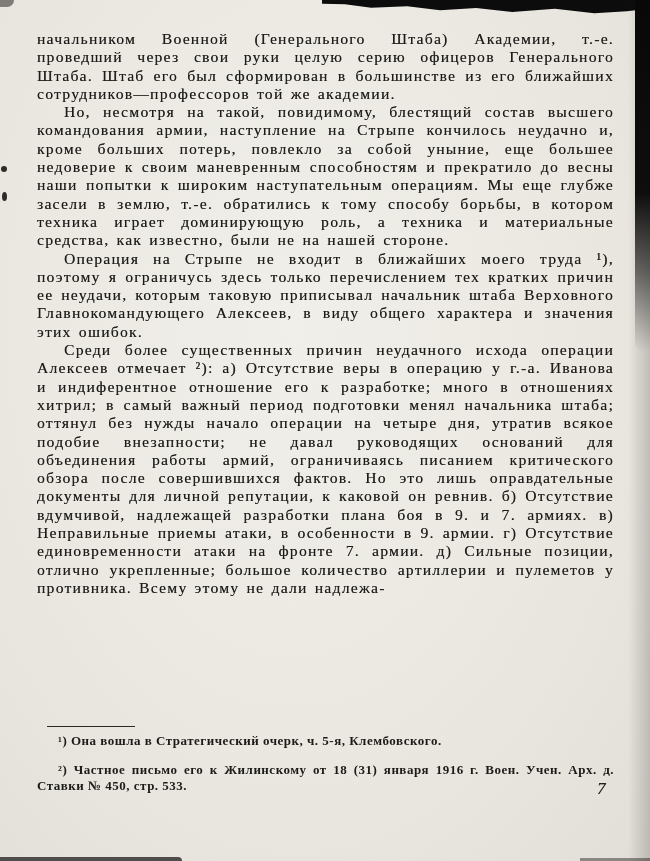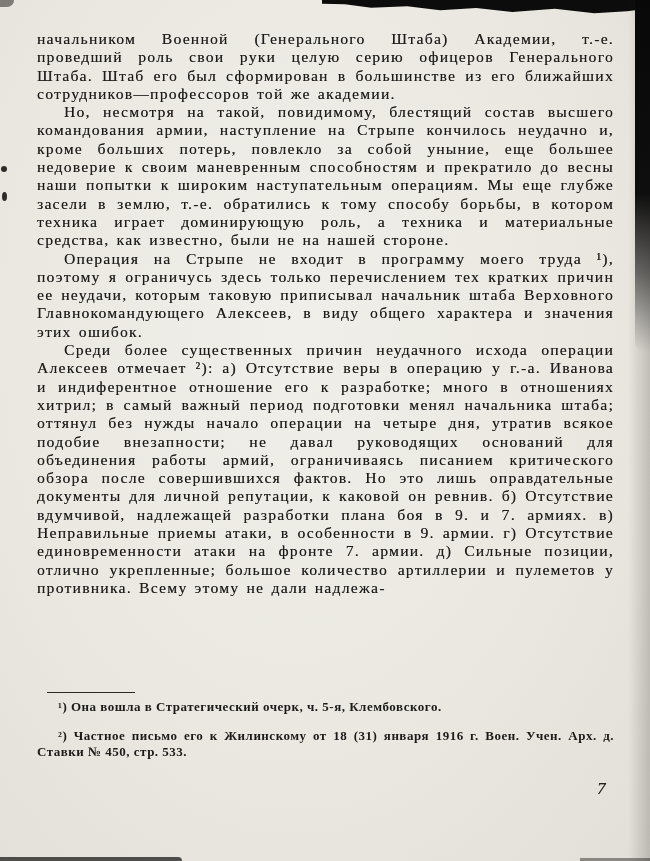--- a/index.html
+++ b/index.html
@@ -61,21 +61,21 @@
     text-align: justify;
     text-indent: 27px;
     color: #1c1b19;
     text-shadow: 0.25px 0 0 rgba(25,24,22,0.6);
   }
   .para.continuation { text-indent: 0; }
 
   
   .footnotes {
     position: absolute;
-    left: 37px; top: 692px; width: 577px;
+    left: 37px; top: 726px; width: 577px;
   }
   .footnote-sep {
     width: 88px; height: 0;
     margin-left: 10px;
     border-top: 1.5px solid #2b2a27;
   }
   .footnote {
     margin-top: 6px;
     font-size: 13px;
     line-height: 16.5px;
@@ -105,23 +105,23 @@
   <div class="artifact artifact-top-band"></div>
   <div class="artifact artifact-right-shade"></div>
   <div class="artifact artifact-right-band"></div>
   <div class="artifact artifact-topleft-corner"></div>
   <div class="artifact artifact-speck-a"></div>
   <div class="artifact artifact-speck-b"></div>
   <div class="artifact artifact-bottom-strip"></div>
   <div class="artifact artifact-bottomright-strip"></div>
 
   <main class="text-block">
-    <p class="para continuation">начальником Военной (Генерального Штаба) Академии, т.-е. проведший роль свои руки целую серию офицеров Генерального Штаба. Штаб его был сформирован в большинстве из его ближайших сотрудников—профессоров той же академии.</p>
+    <p class="para continuation">начальником Военной (Генерального Штаба) Академии, т.-е. проведший через свои руки целую серию офицеров Генерального Штаба. Штаб его был сформирован в большинстве из его ближайших сотрудников—профессоров той же академии.</p>
     <p class="para">Но, несмотря на такой, повидимому, блестящий состав высшего командования армии, наступление на Стрыпе кончилось неудачно и, кроме больших потерь, повлекло за собой уныние, еще большее недоверие к своим маневренным способностям и прекратило до весны наши попытки к широким наступательным операциям. Мы еще глубже засели в землю, т.-е. обратились к тому способу борьбы, в котором техника играет доминирующую роль, а техника и материальные средства, как известно, были не на нашей стороне.</p>
-    <p class="para">Операция на Стрыпе не входит в программу моего труда ¹), поэтому я ограничусь здесь только перечислением тех кратких причин ее неудачи, которым таковую приписывал начальник штаба Верховного Главнокомандующего Алексеев, в виду общего характера и значения этих ошибок.</p>
+    <p class="para">Операция на Стрыпе не входит в ближайших моего труда ¹), поэтому я ограничусь здесь только перечислением тех кратких причин ее неудачи, которым таковую приписывал начальник штаба Верховного Главнокомандующего Алексеев, в виду общего характера и значения этих ошибок.</p>
     <p class="para">Среди более существенных причин неудачного исхода операции Алексеев отмечает ²): а) Отсутствие веры в операцию у г.-а. Иванова и индиферентное отношение его к разработке; много в отношениях хитрил; в самый важный период подготовки менял начальника штаба; оттянул без нужды начало операции на четыре дня, утратив всякое подобие внезапности; не давал руководящих оснований для объединения работы армий, ограничиваясь писанием критического обзора после совершившихся фактов. Но это лишь оправдательные документы для личной репутации, к каковой он ревнив. б) Отсутствие вдумчивой, надлежащей разработки плана боя в 9. и 7. армиях. в) Неправильные приемы атаки, в особенности в 9. армии. г) Отсутствие единовременности атаки на фронте 7. армии. д) Сильные позиции, отлично укрепленные; большое количество артиллерии и пулеметов у противника. Всему этому не дали надлежа-</p>
   </main>
 
   <section class="footnotes">
     <div class="footnote-sep"></div>
     <p class="footnote">¹) Она вошла в Стратегический очерк, ч. 5-я, Клембовского.</p>
     <p class="footnote">²) Частное письмо его к Жилинскому от 18 (31) января 1916 г. Воен. Учен. Арх. д. Ставки № 450, стр. 533.</p>
   </section>
 
   <div class="page-number">7</div>

